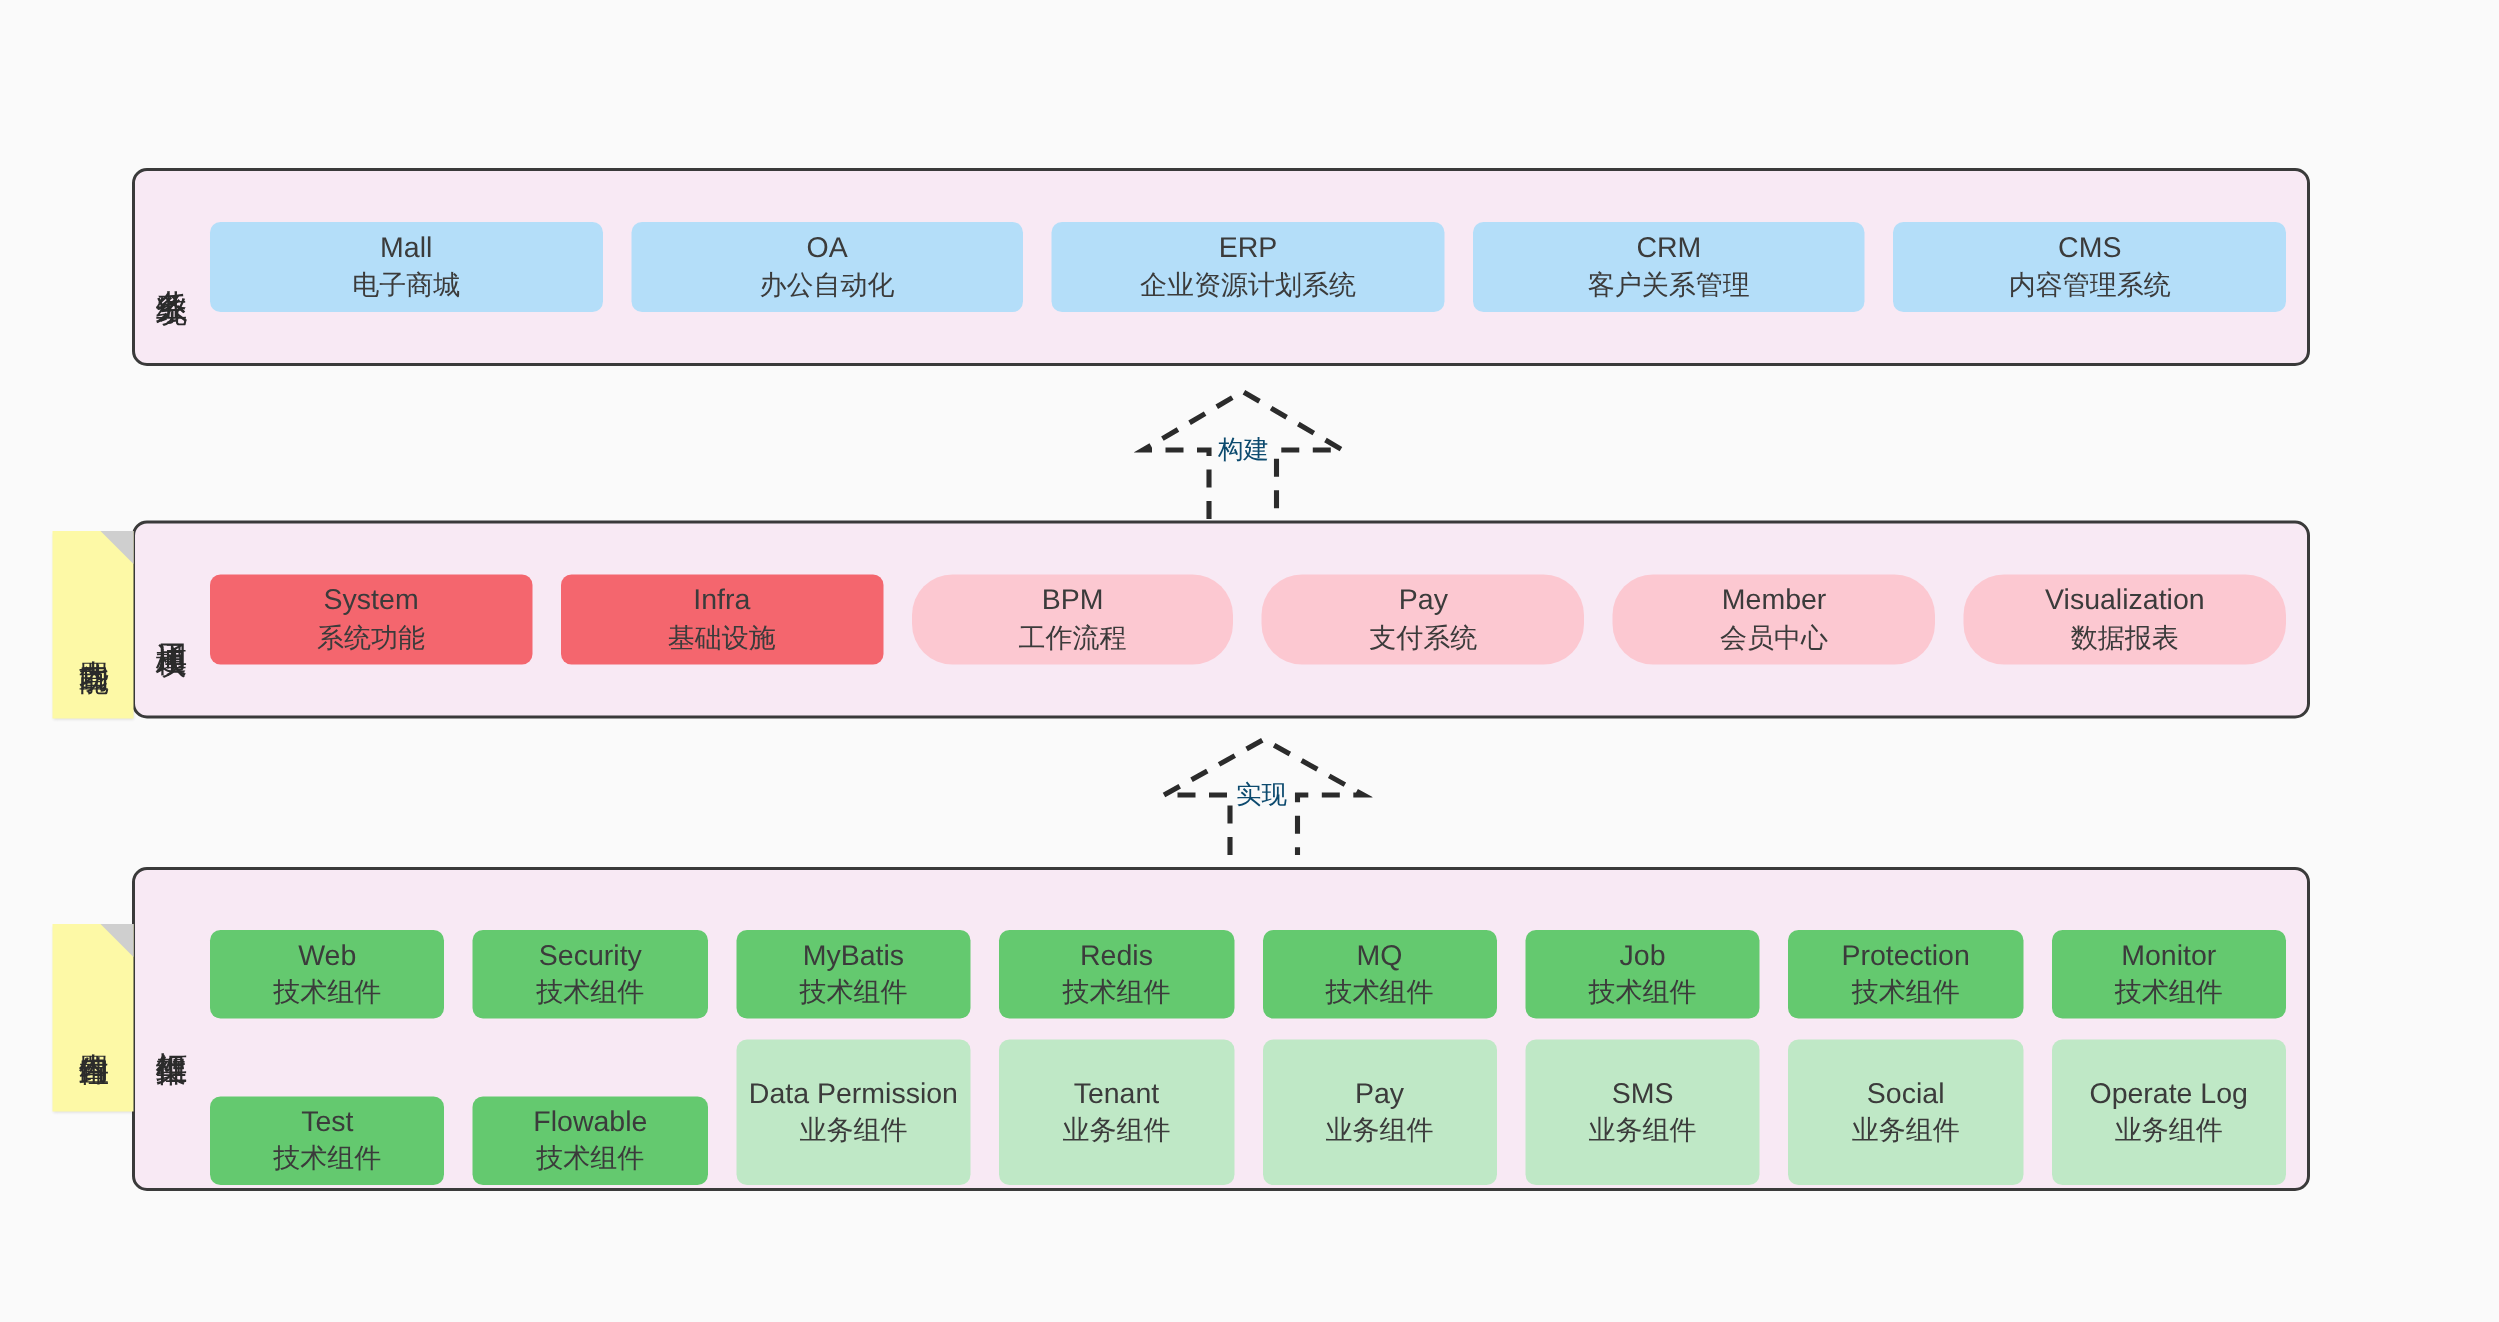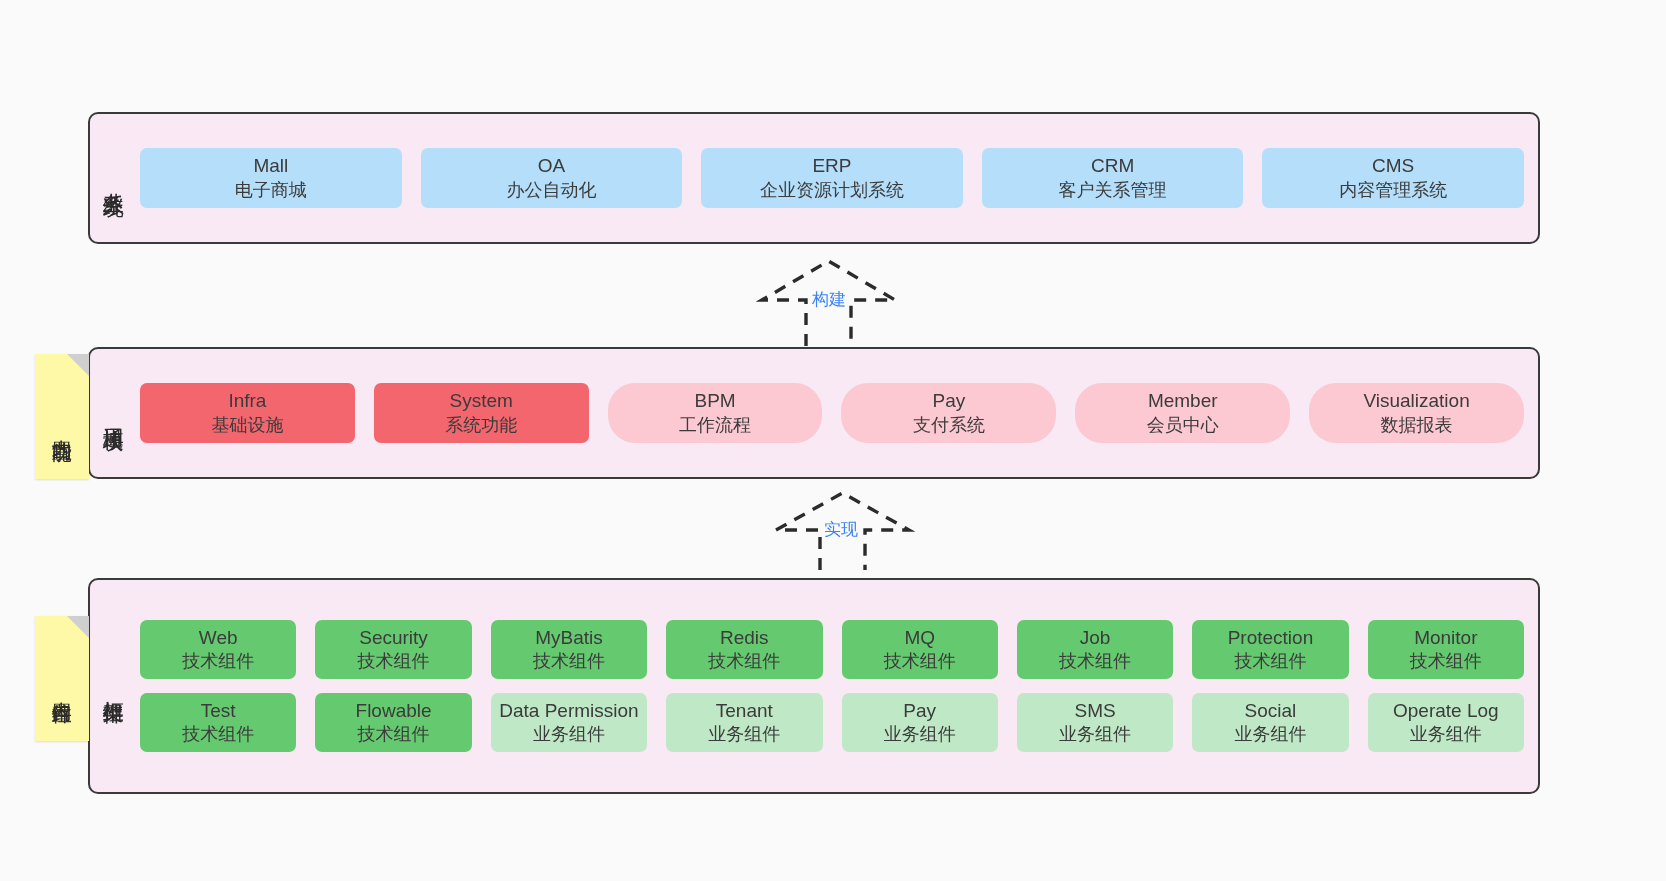--- a/index.html
+++ b/index.html
@@ -74,21 +74,21 @@
     box-sizing: border-box;
     padding: 6px 4px;
     line-height: 1.28;
   }
   .card .t1 { font-size: 19px; color: #3b3b3b; }
   .card .t2 { font-size: 18px; color: #3b3b3b; }
 
   .c-blue       { background: #b4def9; }
   .c-red        { background: #f4666e; }
   .c-pink       { background: #fcc8d1; border-radius: 27px; }
-  .c-green      { background: #64c96f; }
+  .c-green      { background: #64c96f; margin-top: 38px; }
   .c-greenlight { background: #bfe8c6; }
 
   
   .sticky {
     position: absolute;
     background: #fdf9a6;
     box-shadow: 0 1px 2px rgba(0,0,0,0.12);
     display: flex;
     align-items: center;
     justify-content: center;
@@ -112,21 +112,21 @@
     height: 0;
     border-left: 22px solid transparent;
     border-top: 22px solid #cfcfcf;
   }
 
   
   .arrow-wrap { position: absolute; }
   .arrow-label {
     position: absolute;
     font-size: 17px;
-    color: #3b82f6;
+    color: #0c4a6e;
     background: #fafafa;
     padding: 0 2px;
     white-space: nowrap;
     user-select: none;
   }
 </style>
 </head>
 <body>
 
 <div class="canvas">
@@ -164,26 +164,26 @@
       <path d="M 50 88 L 50 42 L 6 42 L 72.5 3 L 139 42 L 95 42 L 95 88" fill="none" stroke="#2b2b2b" stroke-width="3.4" stroke-dasharray="12 9" stroke-linecap="butt" stroke-linejoin="miter"></path>
     </svg>
     <span class="arrow-label" style="left:54px; top:30px;">构建</span>
   </div>
 
   <div class="layer" style="left:88px; top:347px; width:1452px; height:132px;">
     <div class="layer-label">通用模块</div>
     <div class="cards">
       <div class="card-row">
         <div class="card c-red">
+          <span class="t1">System</span>
+          <span class="t2">系统功能</span>
+        </div>
+        <div class="card c-red">
           <span class="t1">Infra</span>
           <span class="t2">基础设施</span>
-        </div>
-        <div class="card c-red">
-          <span class="t1">System</span>
-          <span class="t2">系统功能</span>
         </div>
         <div class="card c-pink">
           <span class="t1">BPM</span>
           <span class="t2">工作流程</span>
         </div>
         <div class="card c-pink">
           <span class="t1">Pay</span>
           <span class="t2">支付系统</span>
         </div>
         <div class="card c-pink">

